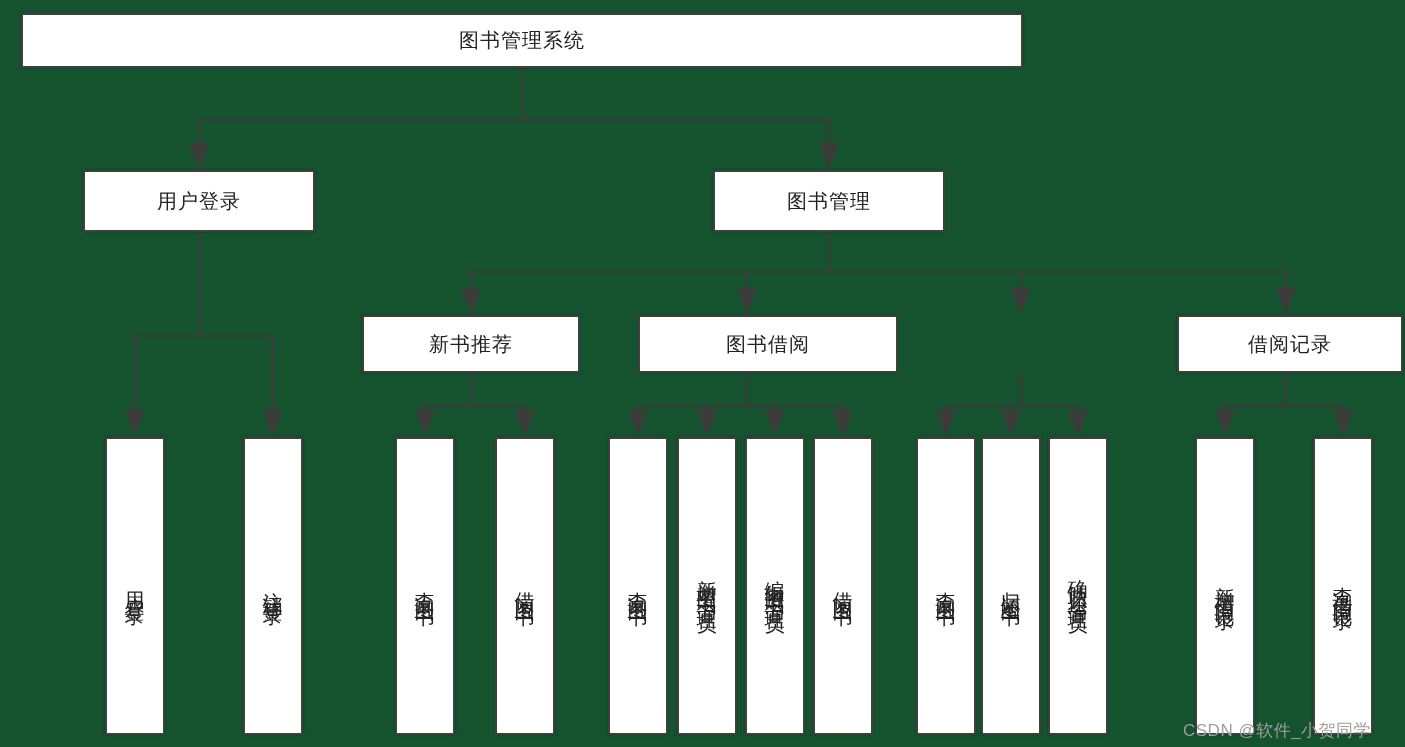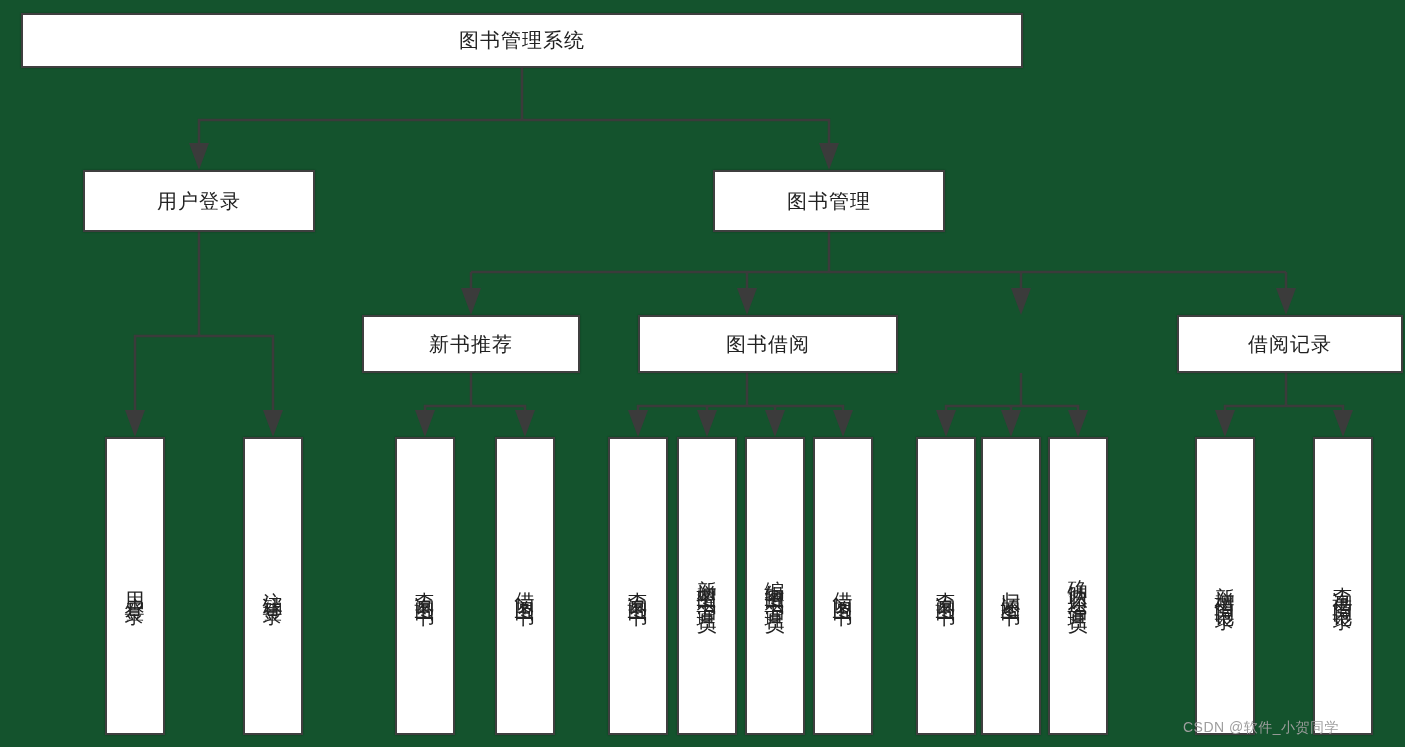--- a/index.html
+++ b/index.html
@@ -35,21 +35,21 @@
   .vbox .lbl{
     writing-mode:vertical-rl;
     text-orientation:mixed;
     font-size:20px;
     letter-spacing:5px;
     line-height:1;
   }
   .watermark{
     position:absolute;
     left:1183px;top:719px;
-    font-size:14px;
+    font-size:17px;
     color:var(--wm);
     white-space:nowrap;
     letter-spacing:0.5px;
     z-index:5;
   }
 </style>
 </head>
 <body>
 
 <div class="canvas">

